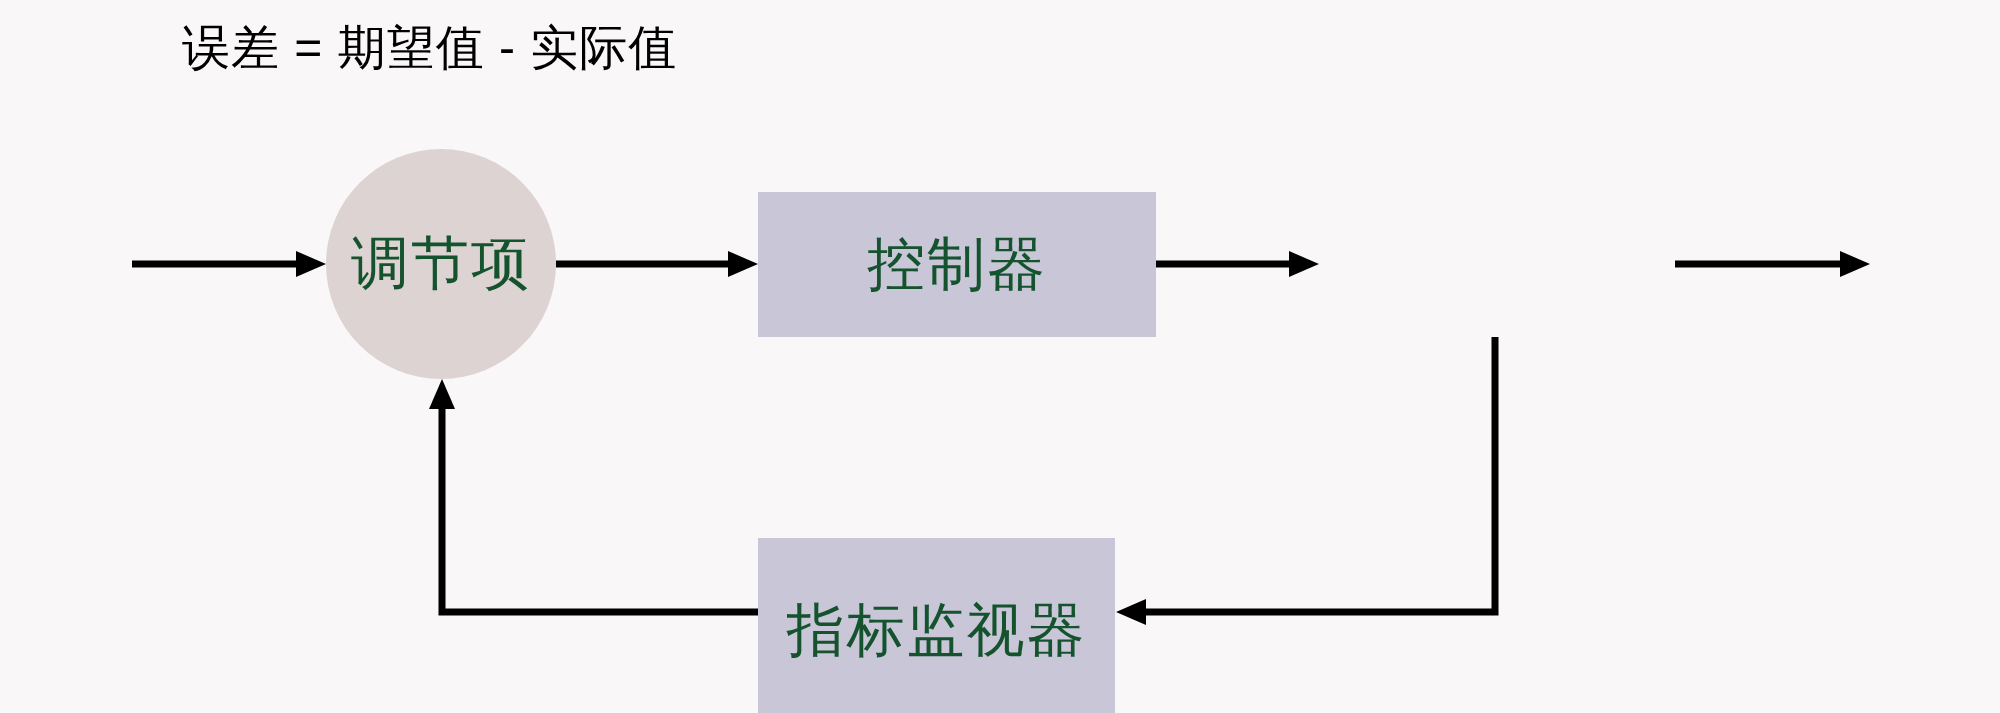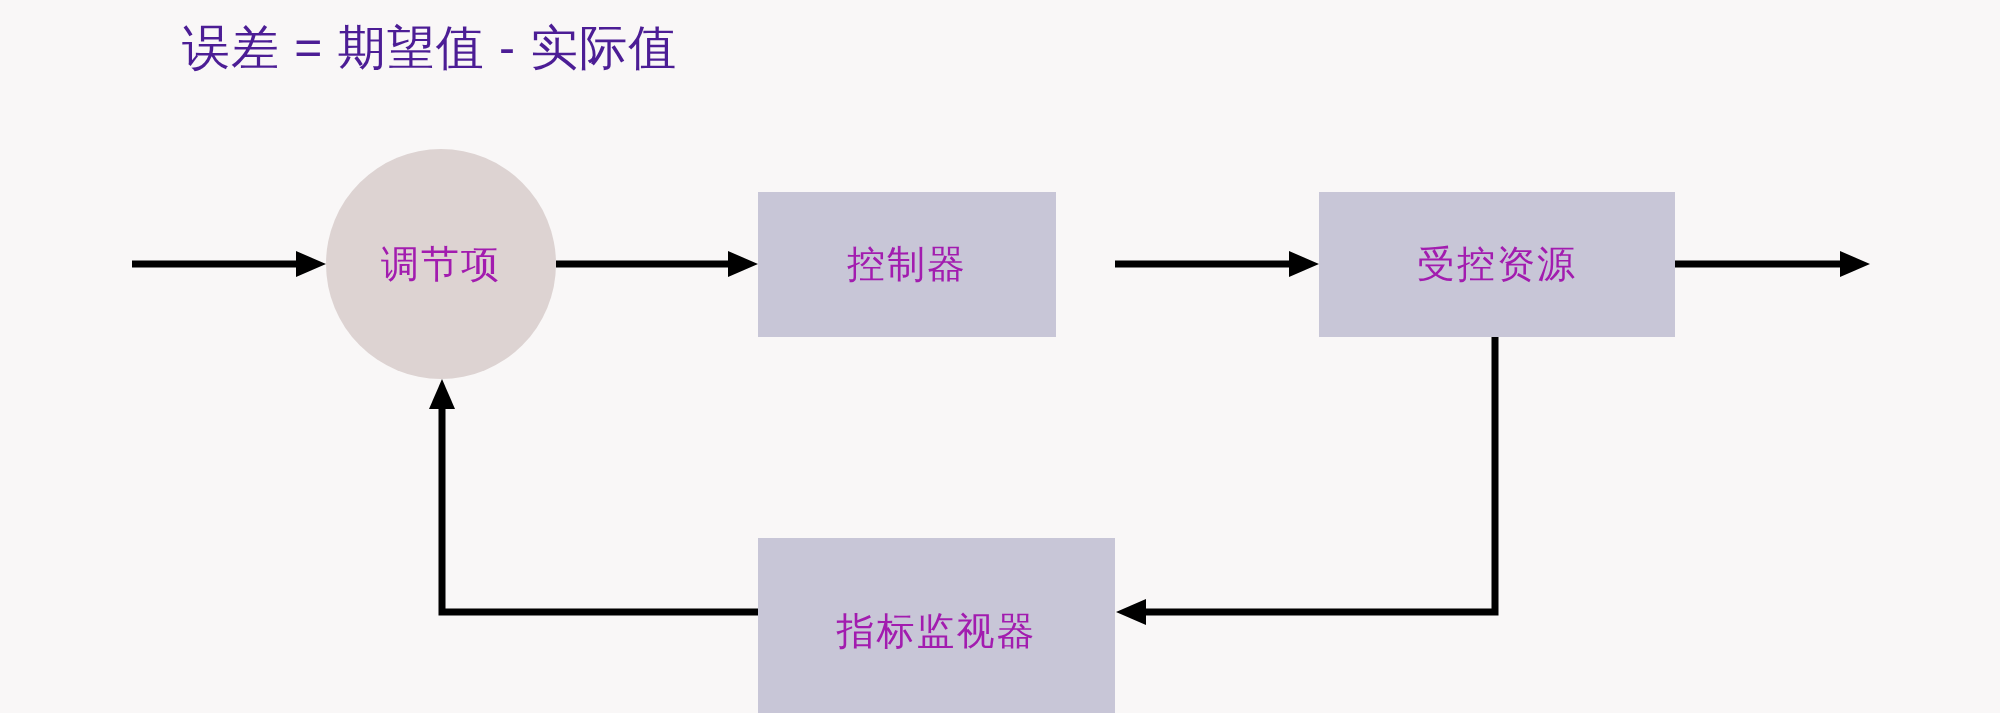--- a/index.html
+++ b/index.html
@@ -10,21 +10,21 @@
     background: #f9f7f7;
     font-family: "Liberation Sans", sans-serif;
     overflow: hidden;
   }
   .equation-title {
     position: absolute;
     left: 182px;
     top: 20px;
     font-size: 48px;
     line-height: 56px;
-    color: #4c1d95;
+    color: #000000;
     letter-spacing: 1px;
     white-space: nowrap;
   }
   .wires {
     position: absolute;
     left: 0; top: 0;
     width: 2000px;
     height: 713px;
   }
   .wires line, .wires polyline {
@@ -32,35 +32,35 @@
     stroke-width: 7;
     fill: none;
     stroke-linejoin: miter;
   }
   .wires polygon { fill: #000000; stroke: none; }
   .node {
     position: absolute;
     display: flex;
     align-items: center;
     justify-content: center;
-    font-size: 38px;
-    color: #a21caf;
+    font-size: 58px;
+    color: #14532d;
     letter-spacing: 2px;
     white-space: nowrap;
   }
   .node-circle {
     left: 326px;
     top: 149px;
     width: 230px;
     height: 230px;
     border-radius: 50%;
     background: #ddd3d2;
   }
   .node-rect { background: #c8c6d7; }
-  .node-controller { left: 758px;  top: 192px; width: 298px; height: 145px; }
+  .node-controller { left: 758px;  top: 192px; width: 398px; height: 145px; }
   .node-resource   { left: 1319px; top: 192px; width: 356px; height: 145px; }
   .node-monitor    { left: 758px;  top: 538px; width: 357px; height: 186px; }
 </style>
 </head>
 <body>
 
 <div class="canvas">
 
   <div class="equation-title">误差 = 期望值 - 实际值</div>
 
@@ -98,21 +98,18 @@
   </svg>
 
   <div class="node node-circle">
     <span>调节项</span>
   </div>
 
   <div class="node node-rect node-controller">
     <span>控制器</span>
   </div>
 
-  <div class="node node-rect node-resource">
-    <span>受控资源</span>
-  </div>
 
   <div class="node node-rect node-monitor">
     <span>指标监视器</span>
   </div>
 
 </div>
 
 </body></html>

